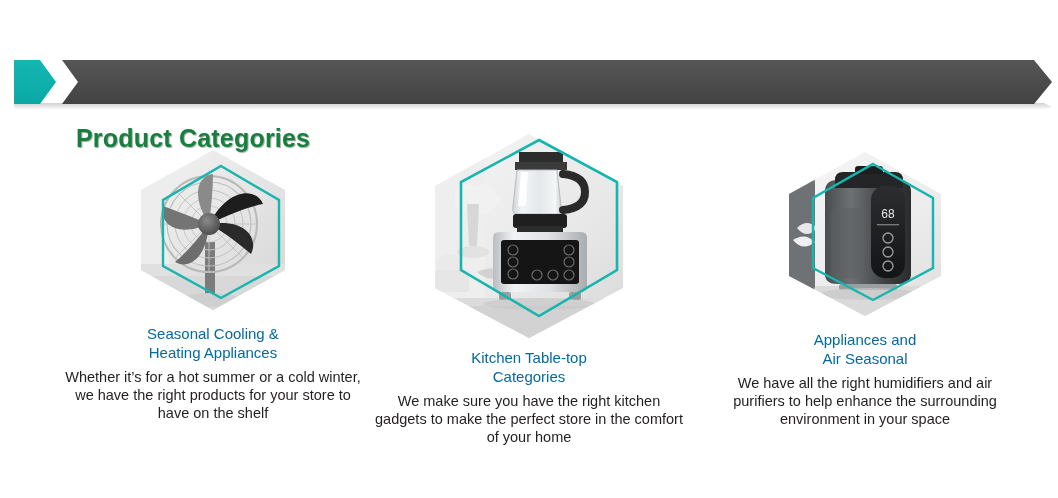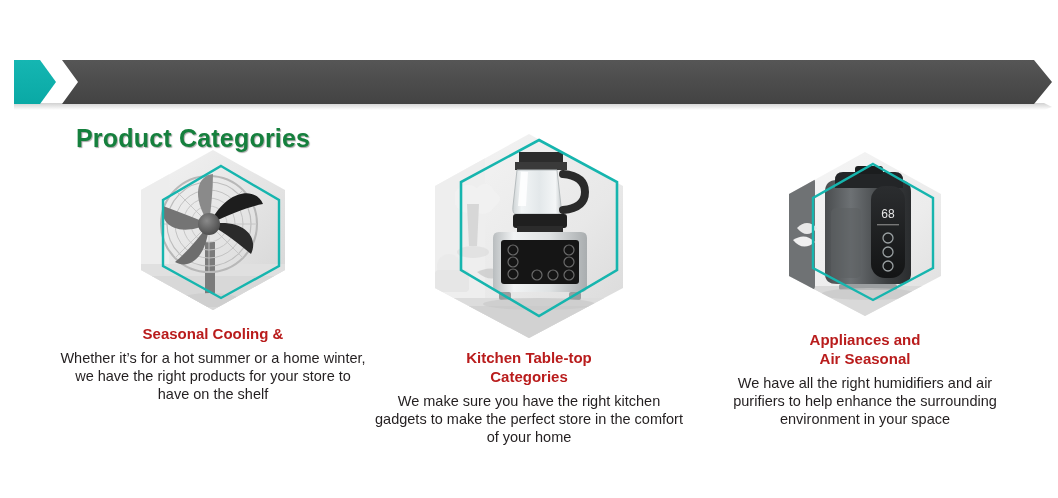--- a/index.html
+++ b/index.html
@@ -64,23 +64,23 @@
     margin: 0 auto;
   }
   .card-1 .hex-holder { width: 160px; height: 168px; margin-top: 16px; }
   .card-2 .hex-holder { width: 208px; height: 212px; margin-top: 0px; }
   .card-3 .hex-holder { width: 168px; height: 172px; margin-top: 18px; }
 
   .hex-holder svg { display: block; width: 100%; height: 100%; }
 
   .card-heading {
     font-size: 15px;
-    font-weight: bold;
+    font-weight: normal;
     line-height: 19px;
-    color: #b91c1c;
+    color: #0369a1;
     margin-top: 10px;
   }
   .card-2 .card-heading { margin-top: 6px; }
   .card-body {
     font-size: 14.5px;
     line-height: 18px;
     color: #231f20;
     margin-top: 6px;
   }
   .card-1 .card-body { padding: 0 12px; }
@@ -165,23 +165,24 @@
           <path d="M76,78 C58,50 64,30 80,28 C80,44 78,62 76,78 Z" fill="#8a8a8a"></path>
           <circle cx="76" cy="78" r="11" fill="url(#hub1)"></circle>
         </g>
 
         <polygon points="88,20 146,54 146,120 88,152 30,120 30,54" fill="none" stroke="#16b5ae" stroke-width="2.4"></polygon>
       </svg>
     </div>
 
     <div class="card-heading">
       <span>Seasonal Cooling &amp;</span><br>
+      <span>Heating Appliances</span>
     </div>
     <div class="card-body">
-      <span>Whether it’s for a hot summer or a home</span>
+      <span>Whether it’s for a hot summer or a cold</span>
       <span>winter, we have the right products for your</span>
       <span>store to have on the shelf</span>
     </div>
   </div>
 
   <div class="card card-2">
     <div class="hex-holder">
       <svg viewBox="0 0 208 212">
         <defs>
           <clipPath id="hex2">

